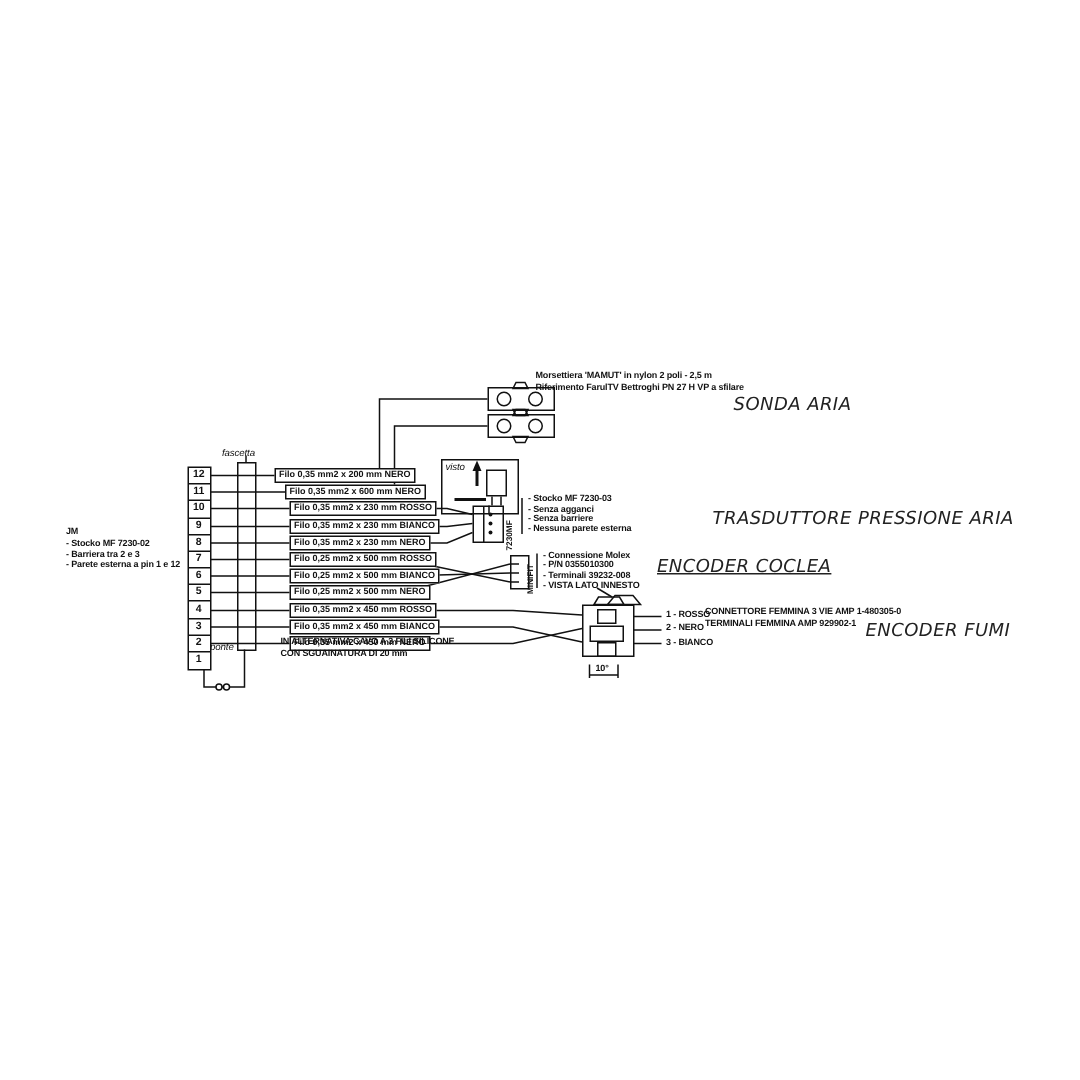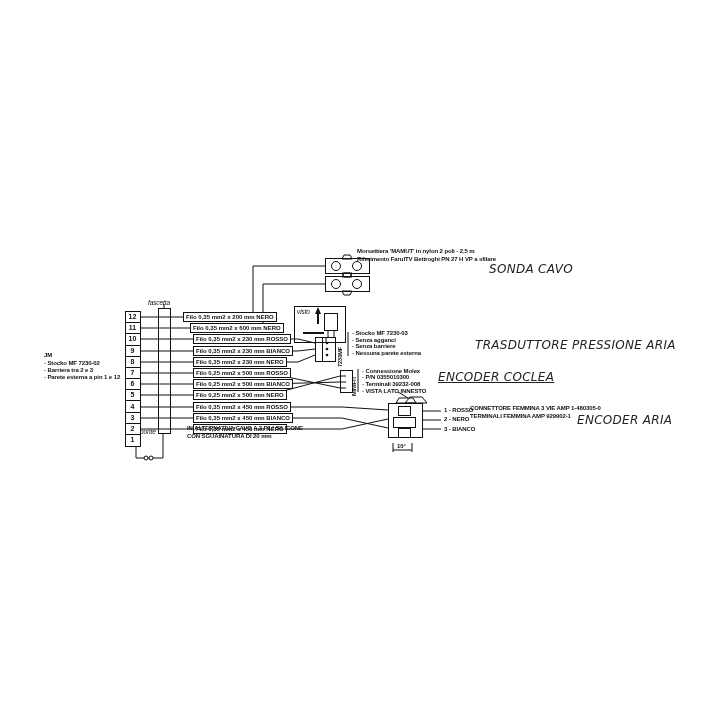--- a/index.html
+++ b/index.html
@@ -103,24 +103,24 @@
         <polygon points="396,403 399,398 413,398 416,403"></polygon>
         <rect x="398.5" y="406.5" width="12" height="9"></rect>
         <rect x="393.5" y="417.5" width="22" height="10"></rect>
         <rect x="398.5" y="428.5" width="12" height="9"></rect>
         <path d="M422,411 H441 M422,420 H441 M422,429 H441"></path>
         <path d="M393,443 V452 M412,443 V452 M393,450 H412"></path>
       </g>
     </g>
   </svg>
 
-  <div class="t title" style="left:489px;top:262px;">SONDA CAVO</div>
+  <div class="t title" style="left:489px;top:262px;">SONDA ARIA</div>
   <div class="t title" style="left:427px;top:338px;margin-left:48px;">TRASDUTTORE PRESSIONE ARIA</div>
   <div class="t title" style="left:438px;top:370px;text-decoration:underline;">ENCODER COCLEA</div>
-  <div class="t title" style="left:577px;top:413px;">ENCODER ARIA</div>
+  <div class="t title" style="left:577px;top:413px;">ENCODER FUMI</div>
 
   <div class="t tiny" style="left:357px;top:248px;">Morsettiera 'MAMUT' in nylon 2 poli - 2,5 m</div>
   <div class="t tiny" style="left:357px;top:256px;">Riferimento FarulTV Bettroghi PN 27 H VP a sfilare</div>
 
   <div class="t tiny it" style="left:297px;top:308px;">visto</div>
 
   <div class="t pin" style="left:126px;top:313px;">12</div>
   <div class="t pin" style="left:126px;top:324px;">11</div>
   <div class="t pin" style="left:126px;top:335px;">10</div>
   <div class="t pin" style="left:126px;top:347px;">9</div>

